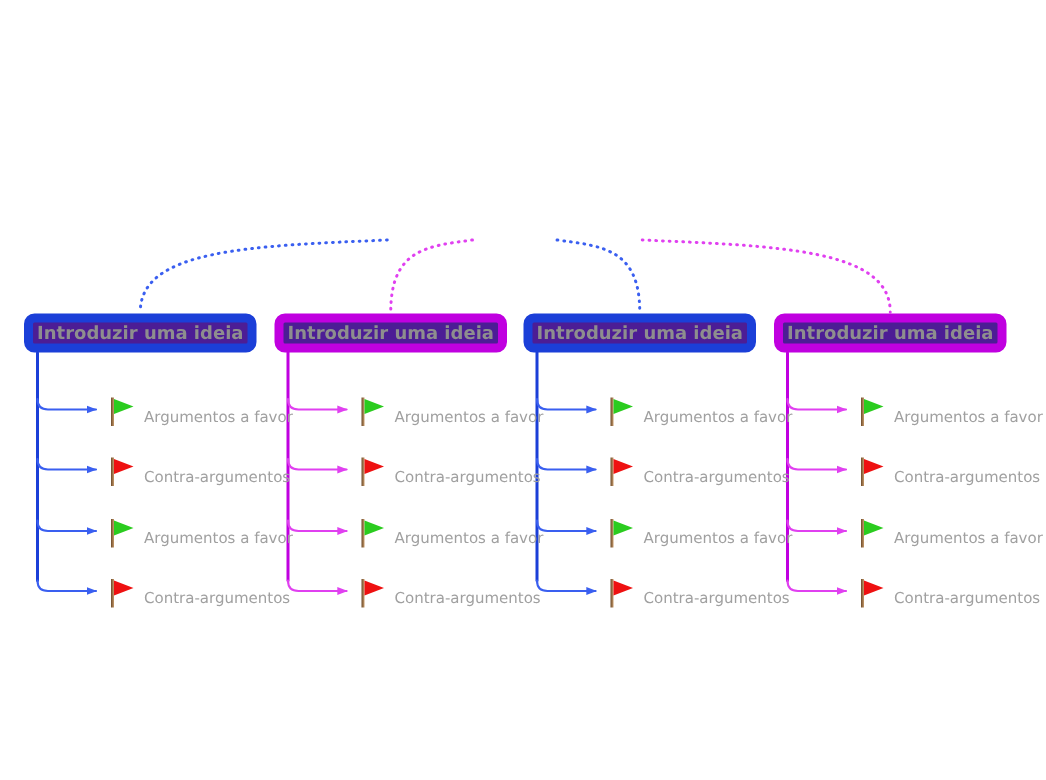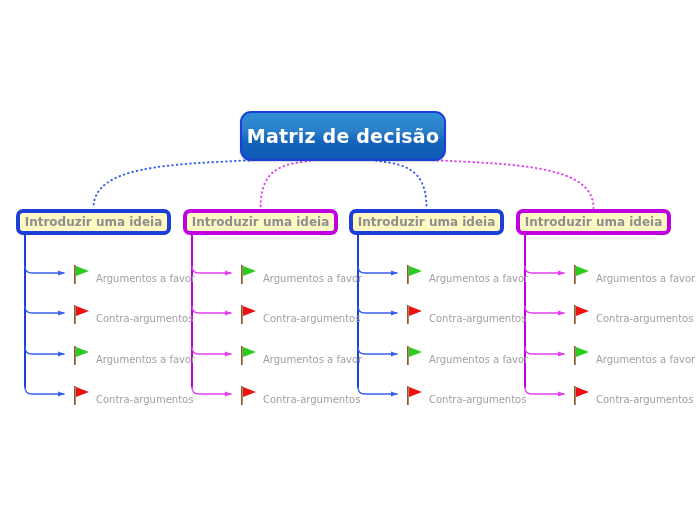--- a/index.html
+++ b/index.html
@@ -54,25 +54,25 @@
     white-space: nowrap;
   }
 
   
   .branch-node {
     position: absolute;
     top: 209px;
     width: 155px;
     height: 26px;
     border-radius: 7px;
-    background: #fef9c3;
-    border: 4px solid #8b5cf6;
+    background: #4c1d95;
+    border: 6px solid #8b5cf6;
     box-sizing: border-box;
     display: flex;
-    align-items: center;
+    align-items: flex-end;
     justify-content: center;
   }
   .branch-node .branch-label {
     color: #8e8e8e;
     font-size: 12px;
     font-weight: bold;
     white-space: nowrap;
   }
 
   
@@ -152,23 +152,20 @@
       <path d="M 358 306 Q 358 313, 365 313 L 397 313" fill="none" stroke="#3a5ff0" stroke-width="1.4" stroke-linecap="round" marker-end="url(#arrow2)"></path>
       <path d="M 358 347 Q 358 354, 365 354 L 397 354" fill="none" stroke="#3a5ff0" stroke-width="1.4" stroke-linecap="round" marker-end="url(#arrow2)"></path>
       <path d="M 358 387 Q 358 394, 365 394 L 397 394" fill="none" stroke="#3a5ff0" stroke-width="1.4" stroke-linecap="round" marker-end="url(#arrow2)"></path>
       <path d="M 428.17 160 C 519.1015 164, 593.5 166, 593.5 208" fill="none" stroke="#e040f0" stroke-width="2" stroke-linecap="round" stroke-dasharray="0.5 4"></path>
       <path d="M 525 235 L 525 387" fill="none" stroke="#c000e0" stroke-width="2" stroke-linecap="round"></path>
       <path d="M 525 266 Q 525 273, 532 273 L 564 273" fill="none" stroke="#e040f0" stroke-width="1.4" stroke-linecap="round" marker-end="url(#arrow3)"></path>
       <path d="M 525 306 Q 525 313, 532 313 L 564 313" fill="none" stroke="#e040f0" stroke-width="1.4" stroke-linecap="round" marker-end="url(#arrow3)"></path>
       <path d="M 525 347 Q 525 354, 532 354 L 564 354" fill="none" stroke="#e040f0" stroke-width="1.4" stroke-linecap="round" marker-end="url(#arrow3)"></path>
       <path d="M 525 387 Q 525 394, 532 394 L 564 394" fill="none" stroke="#e040f0" stroke-width="1.4" stroke-linecap="round" marker-end="url(#arrow3)"></path>
     </svg>
-<div class="root-node" style="left: 240px; top: 111px; width: 206px; height: 50px;">
-      <span class="root-label">Matriz de decisão</span>
-    </div>
     <div class="branch-node" style="left: 16px; top: 209px; width: 155px; height: 26px; border-color: rgb(27, 63, 216);">
       <span class="branch-label">Introduzir uma ideia</span>
     </div>
     <div class="leaf" style="left: 72px; top: 262px;">
       <span class="flag-icon flag-pro">
         <span class="pole"></span>
         <span class="pennant"></span>
       </span>
       <span class="leaf-label">Argumentos a favor</span>
     </div>

